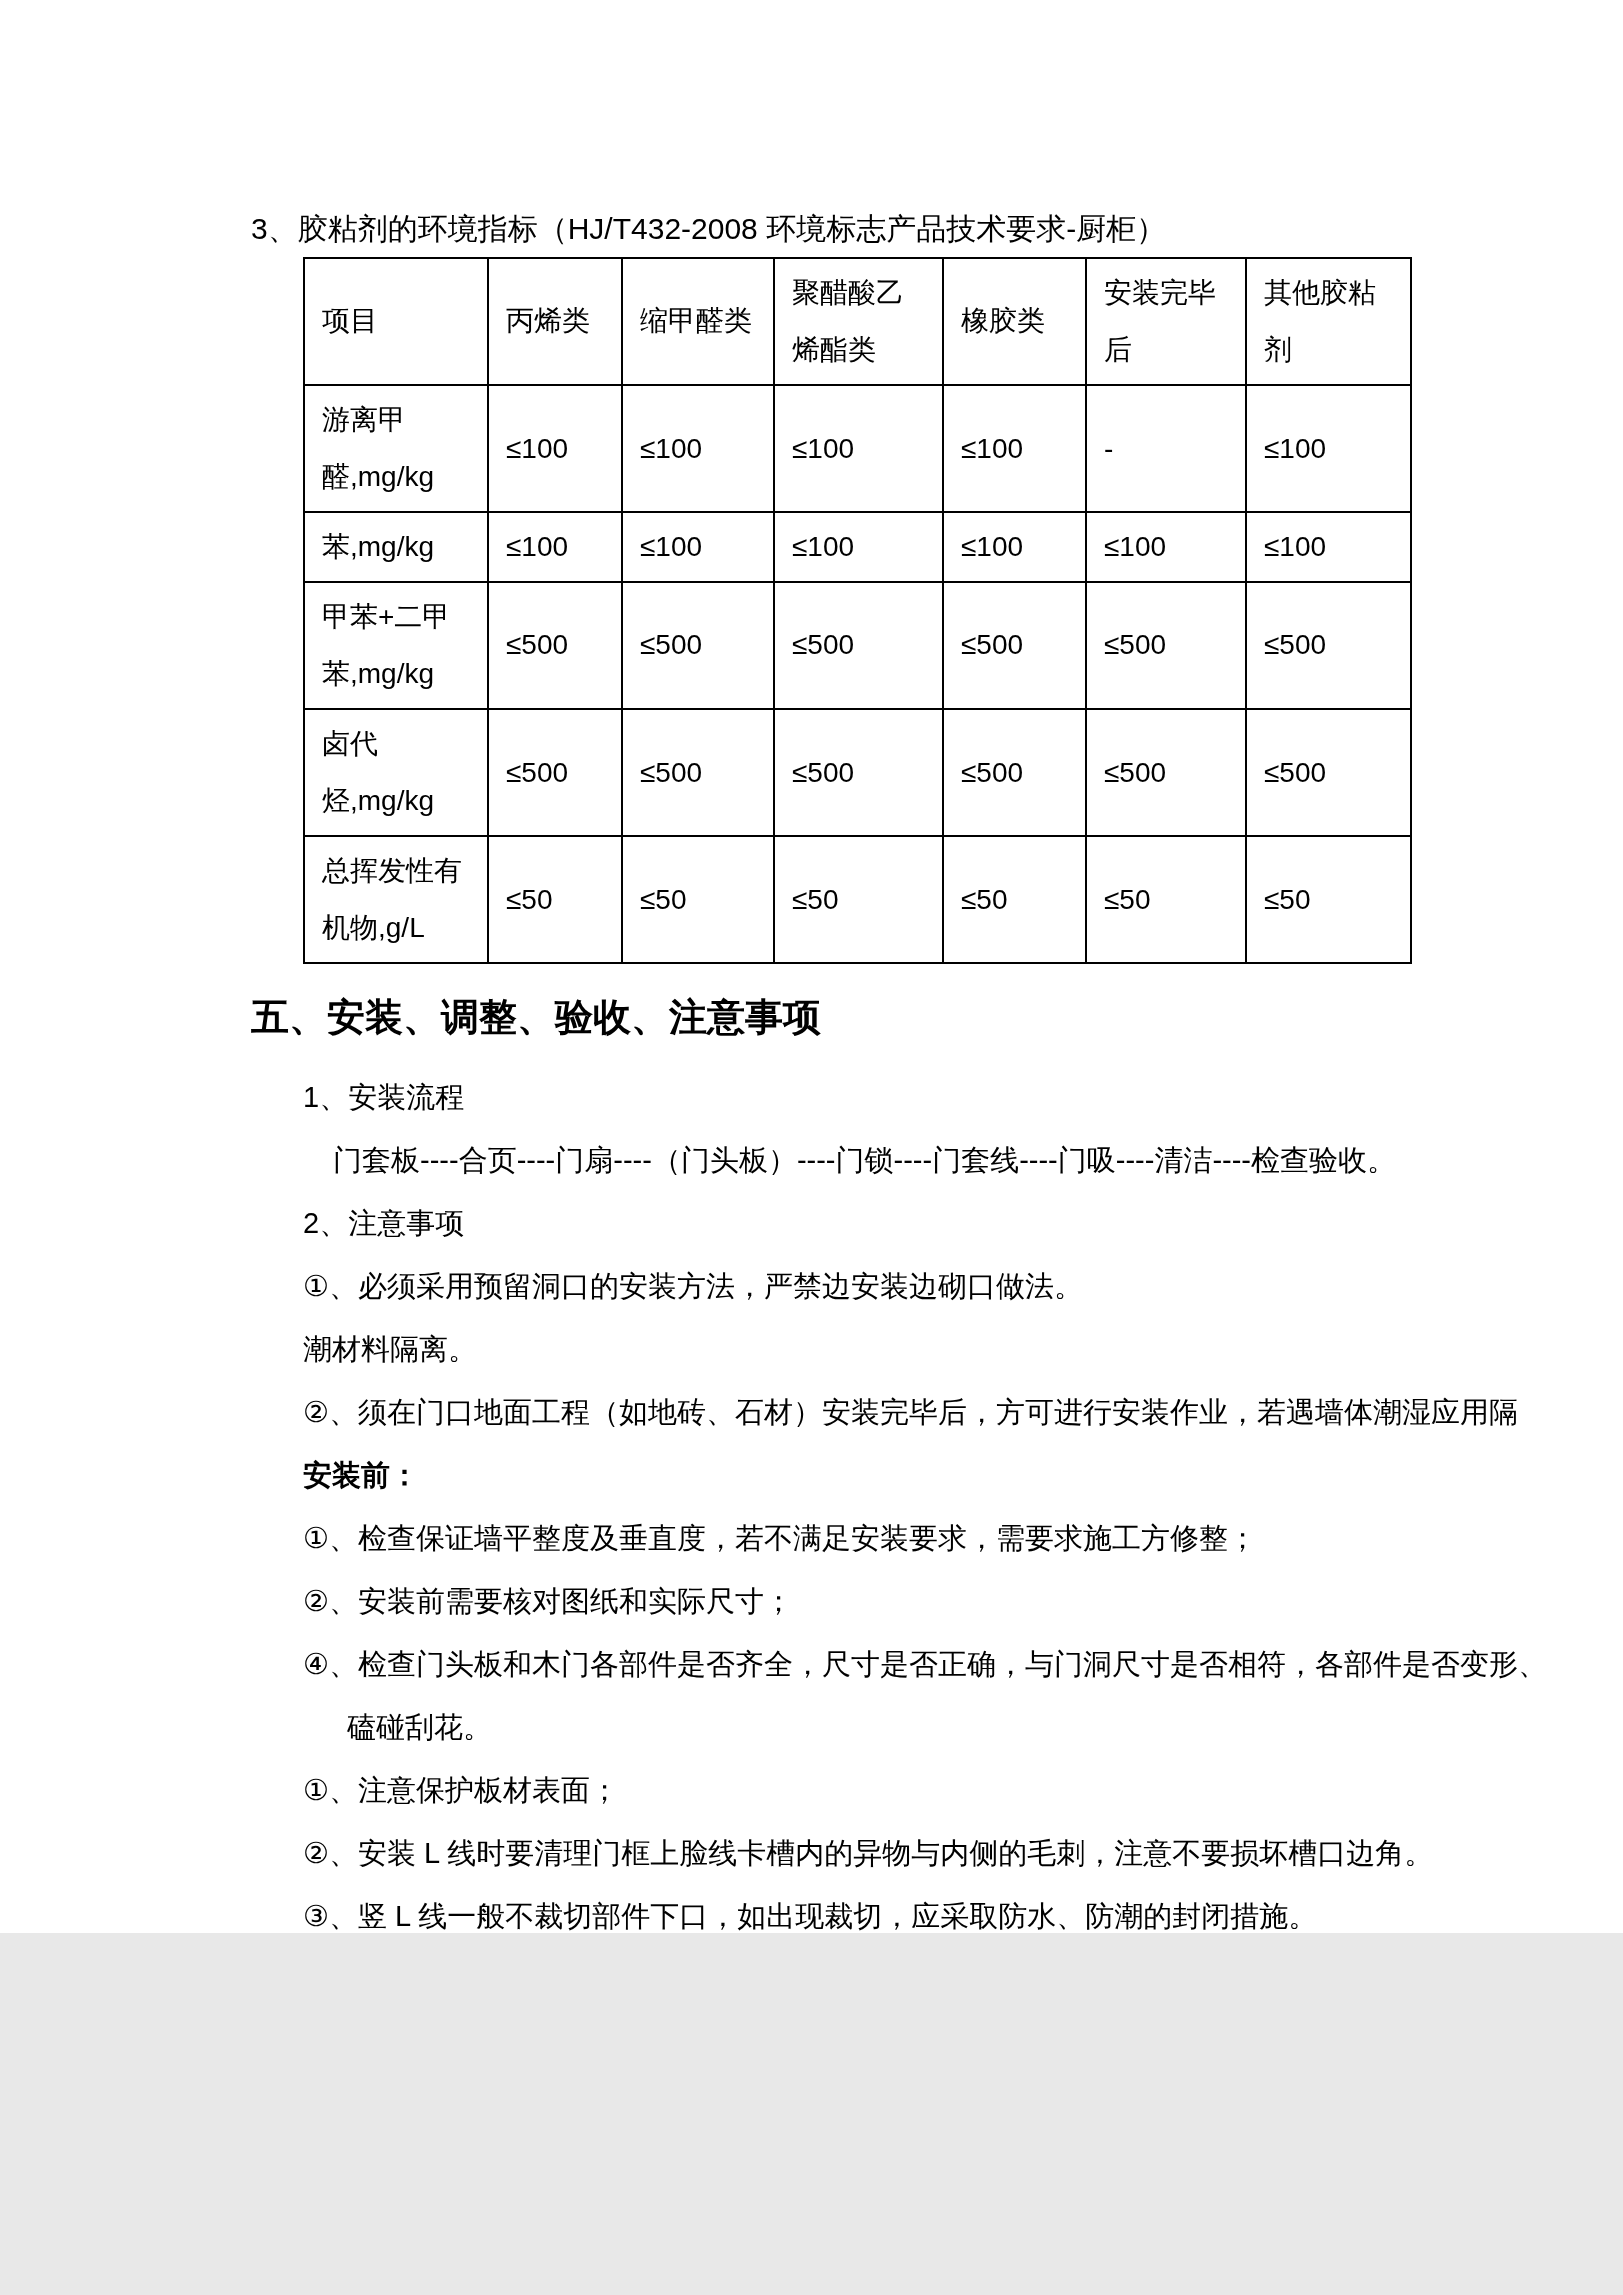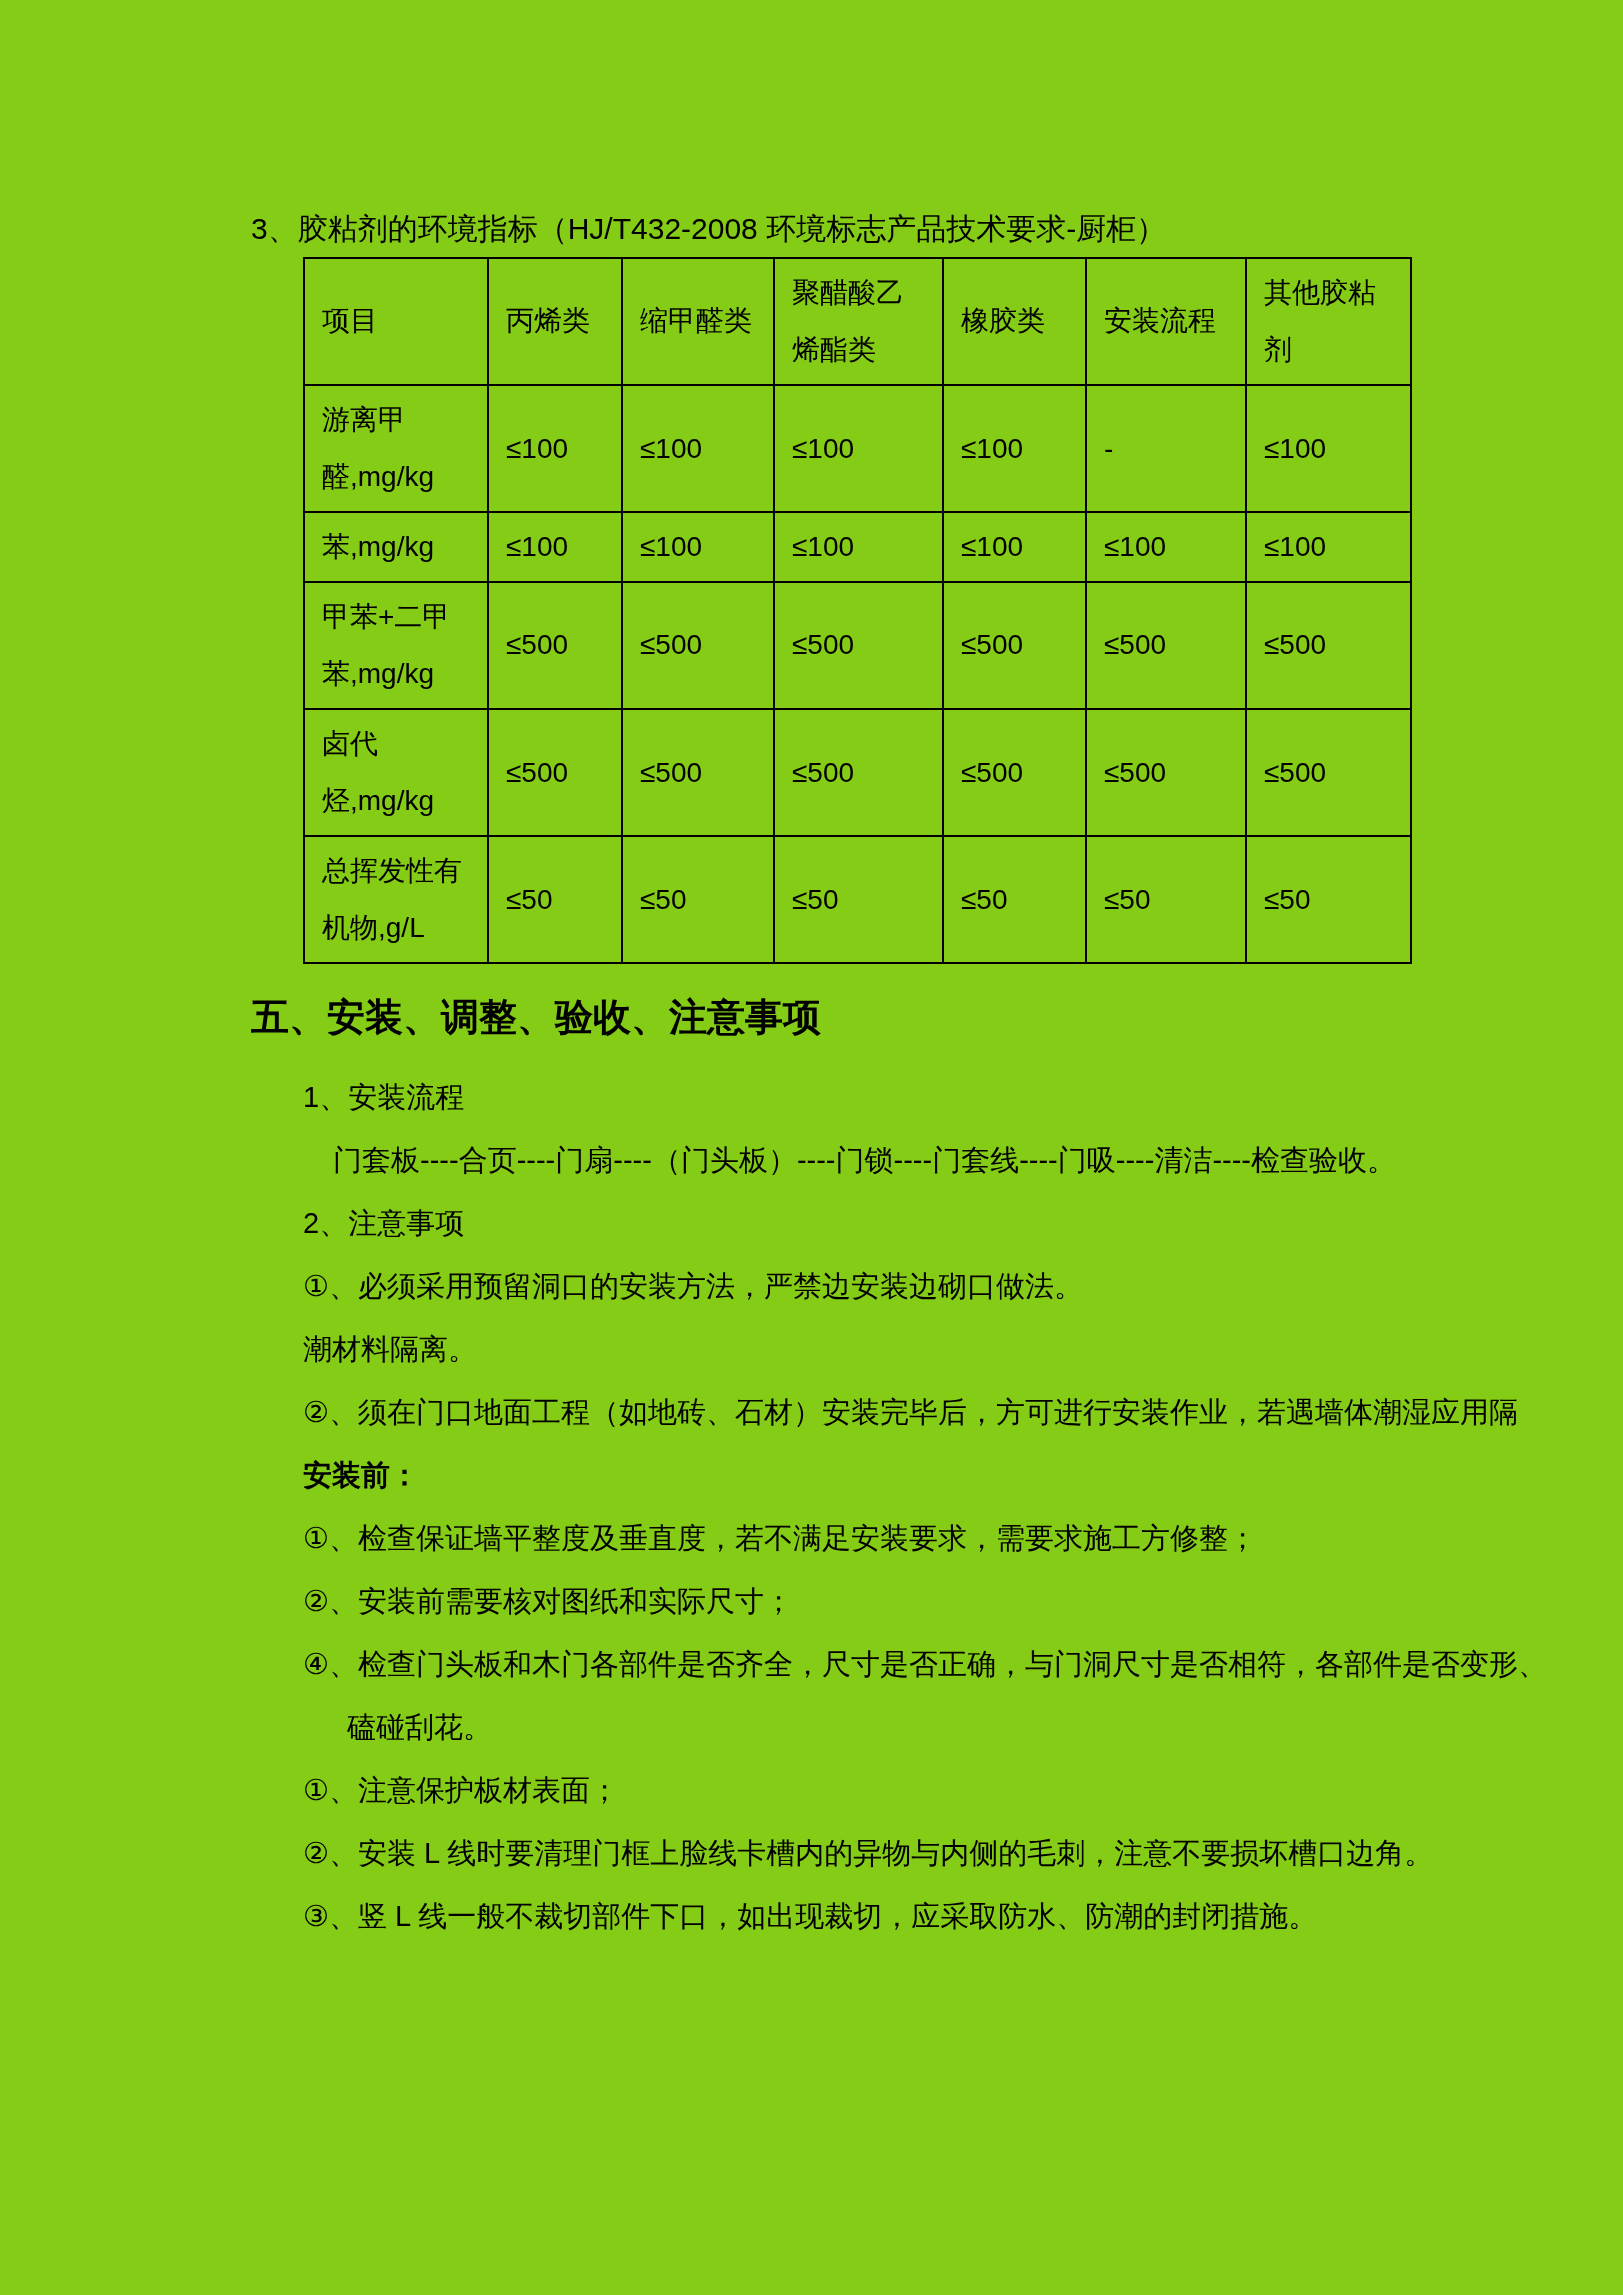--- a/index.html
+++ b/index.html
@@ -1,21 +1,21 @@
 <!DOCTYPE html>
 <html style="font-size:10.5px"><head>
 <meta charset="utf-8">
 <style>
   html,body{margin:0;padding:0;background:#e8e8e8;}
   .page{
     position:relative;
     width:1623px;
-    height:2295px;
+    height:1933px;
     margin:0 auto;
-    background:#84cc16;
+    background:#ffffff;
     color:#000000;
     font-family:"Liberation Sans","DejaVu Sans",sans-serif;
     box-sizing:border-box;
     padding:208px 105px 0 251px;
     overflow:hidden;
   }
   .sec3-title{
     font-size:30px;
     font-weight:400;
     line-height:42px;
@@ -74,21 +74,21 @@
         <col style="width:165px">
     </colgroup>
     <tbody>
       <tr>
         <td>项目</td>
         <td>丙烯类</td>
         <td>缩甲醛类</td>
         <td>聚醋酸乙
 烯酯类</td>
         <td>橡胶类</td>
-        <td>安装流程</td>
+        <td>安装完毕后</td>
         <td>其他胶粘
 剂</td>
       </tr>
       <tr>
         <td>游离甲
 醛,mg/kg</td>
         <td>≤100</td>
         <td>≤100</td>
         <td>≤100</td>
         <td>≤100</td>

